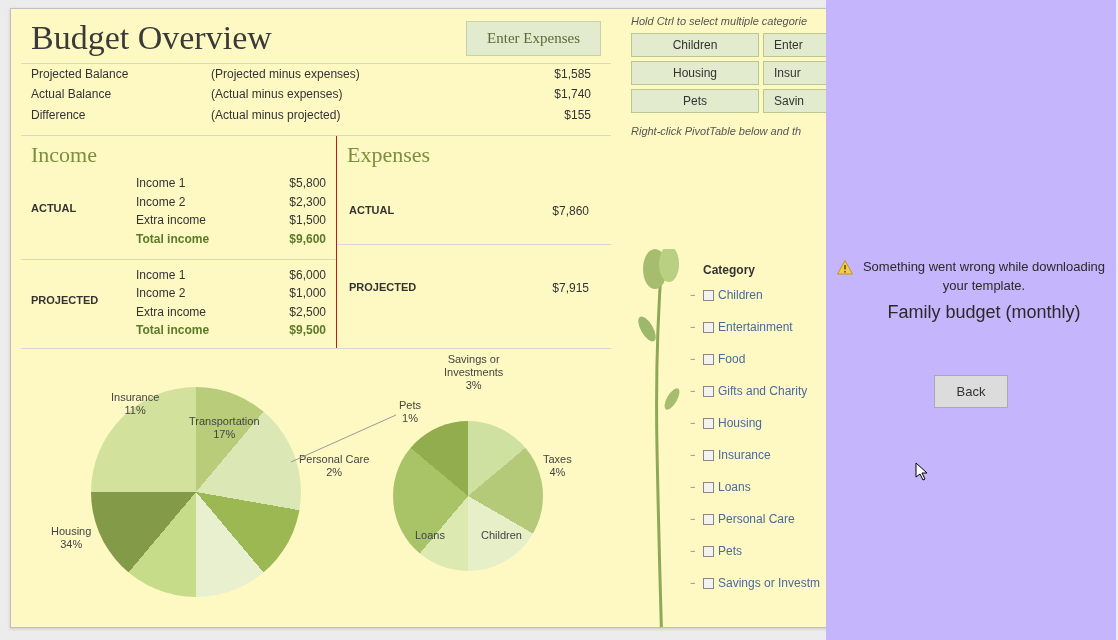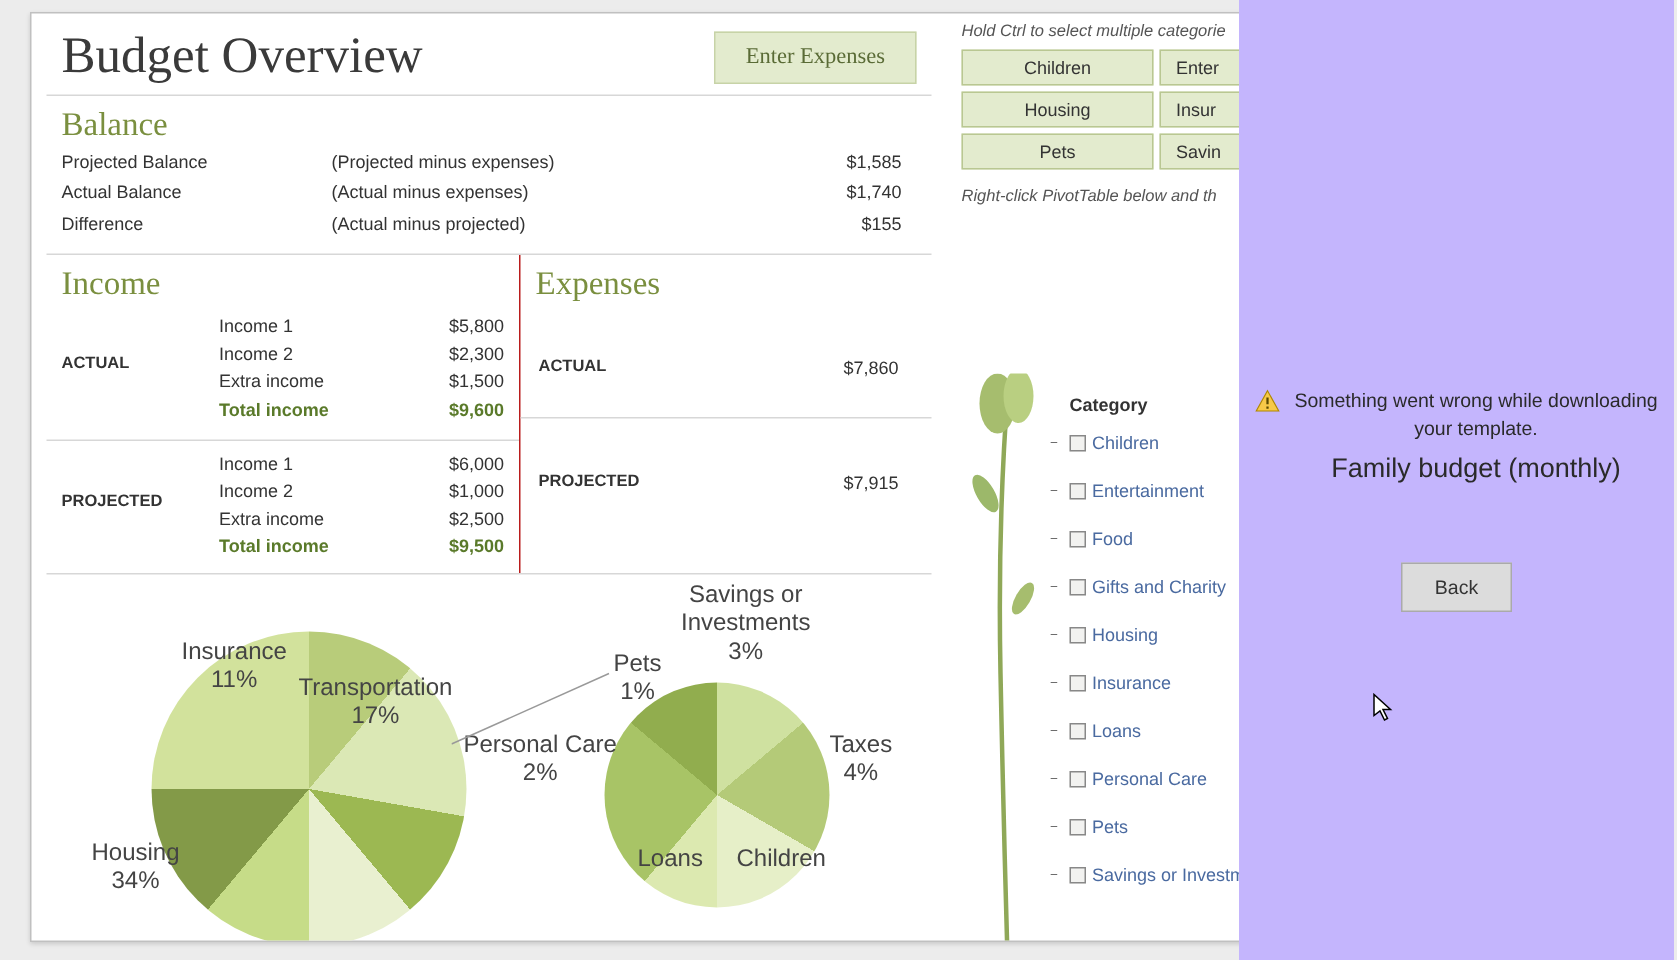--- a/index.html
+++ b/index.html
@@ -1,17 +1,17 @@
 <!DOCTYPE html>
 <html><head>
 <meta charset="utf-8">
 <style>
 * { box-sizing: border-box; margin: 0; padding: 0; }
 body { width: 1118px; height: 640px; background: #ececec; font-family: "Segoe UI", Arial, sans-serif; position: relative; overflow: hidden; }
-.preview-panel { position: absolute; left: 20px; top: 8px; width: 938px; height: 620px; background: #ffffff; border: 1px solid #c0c0c0; box-shadow: 0 1px 3px rgba(0,0,0,0.15); overflow: hidden; }
+.preview-panel { position: absolute; left: 10px; top: 8px; width: 938px; height: 620px; background: #fef9c3; border: 1px solid #c0c0c0; box-shadow: 0 1px 3px rgba(0,0,0,0.15); overflow: hidden; }
 .overview-left { position: absolute; left: 10px; top: 0; width: 590px; }
 .header-row { display:flex; align-items:center; justify-content:space-between; padding: 10px 10px 6px 10px; }
 .title { font-family: Georgia, "Times New Roman", serif; font-size: 34px; color: #3a3a3a; font-weight: normal; }
 .enter-btn { background: #e3ebce; border: 1px solid #c7d3a7; padding: 8px 20px; font-family: Georgia, serif; font-size: 15px; color: #5a6b36; cursor: pointer; }
 .section { border-top: 1px solid #d7d7d7; }
 .section-heading { font-family: Georgia, serif; font-size: 22px; color: #7a8f3f; padding: 6px 10px 2px 10px; font-weight: normal; }
 .balance-block { padding: 0 10px 10px 10px; }
 .bal-row { display:flex; font-size: 12px; color:#333; line-height: 1.7; }
 .bal-label { width: 180px; }
 .bal-paren { width: 260px; }
@@ -28,21 +28,21 @@
 .inc-total { color:#5a7a2a; font-weight: bold; }
 .exp-row { display:flex; justify-content: space-between; font-size: 12px; padding: 34px 22px 8px 12px; color:#333; }
 .exp-row .lbl { font-weight: bold; font-size: 11px; }
 .divider { border-top: 1px solid #d7d7d7; }
 .divider-short { border-top: 1px solid #d7d7d7; margin: 2px 0; }
 .chart-area { position:relative; height: 200px; margin-top: 8px; }
 .pie-wrap { position:absolute; }
 .pie { border-radius: 50%; position:relative; }
 .pie1 { width: 210px; height: 210px; background: conic-gradient(#b8cc7a 0 40deg, #dbe8b5 40deg 100deg, #9cb852 100deg 140deg, #e9f0d0 140deg 180deg, #c6dc88 180deg 220deg, #839a48 220deg 270deg, #d2e29c 270deg 360deg); }
 .pie2 { width: 150px; height: 150px; background: conic-gradient(#cfe1a0 0 50deg, #b4ca78 50deg 120deg, #e6efc8 120deg 180deg, #dce9b0 180deg 220deg, #a8c466 220deg 310deg, #91ad4e 310deg 360deg); }
-.pie-label { position:absolute; font-size: 16px; color:#444; text-align:center; line-height:1.2; }
+.pie-label { position:absolute; font-size: 11px; color:#444; text-align:center; line-height:1.2; }
 .summary-right { position:absolute; left: 614px; top: 0; width: 220px; }
 .sum-title { font-family: Georgia, serif; font-size: 34px; color:#3a3a3a; padding: 10px 0 6px 6px; white-space:nowrap; }
 .hint { font-style: italic; font-size: 11px; color:#555; padding: 6px 0 6px 6px; white-space:nowrap; }
 .cat-btns { display:flex; flex-wrap:wrap; gap: 4px; padding: 0 0 6px 6px; }
 .cat-btn { background:#e3ebce; border:1px solid #b9c792; font-size:12px; padding: 4px 10px; color:#333; font-family: Arial, sans-serif; min-width: 65px; text-align:center; cursor:pointer; white-space:nowrap; }
 .plant { position:absolute; left:2px; top:240px; width:70px; height:400px; }
 .plant svg { width:100%; height:100%; }
 .cat-list { position:absolute; left:78px; top:254px; font-size:12px; }
 .cat-hdr { font-weight:bold; color:#333; margin-bottom: 8px; }
 .cat-item { color:#4a6aa0; padding: 3px 0; display:flex; align-items:center; cursor:pointer; margin-bottom: 12px; white-space:nowrap; }
@@ -62,21 +62,20 @@
 
 <div class="preview-panel">
 
   <div class="overview-left">
     <div class="header-row">
       <div class="title">Budget Overview</div>
       <button class="enter-btn">Enter Expenses</button>
     </div>
 
     <div class="section">
-      <div class="section-heading">Balance</div>
       <div class="balance-block">
         <div class="bal-row">
           <span class="bal-label">Projected Balance</span>
           <span class="bal-paren">(Projected  minus expenses)</span>
           <span class="bal-val">$1,585</span>
         </div>
         <div class="bal-row">
           <span class="bal-label">Actual Balance</span>
           <span class="bal-paren">(Actual  minus expenses)</span>
           <span class="bal-val">$1,740</span>

